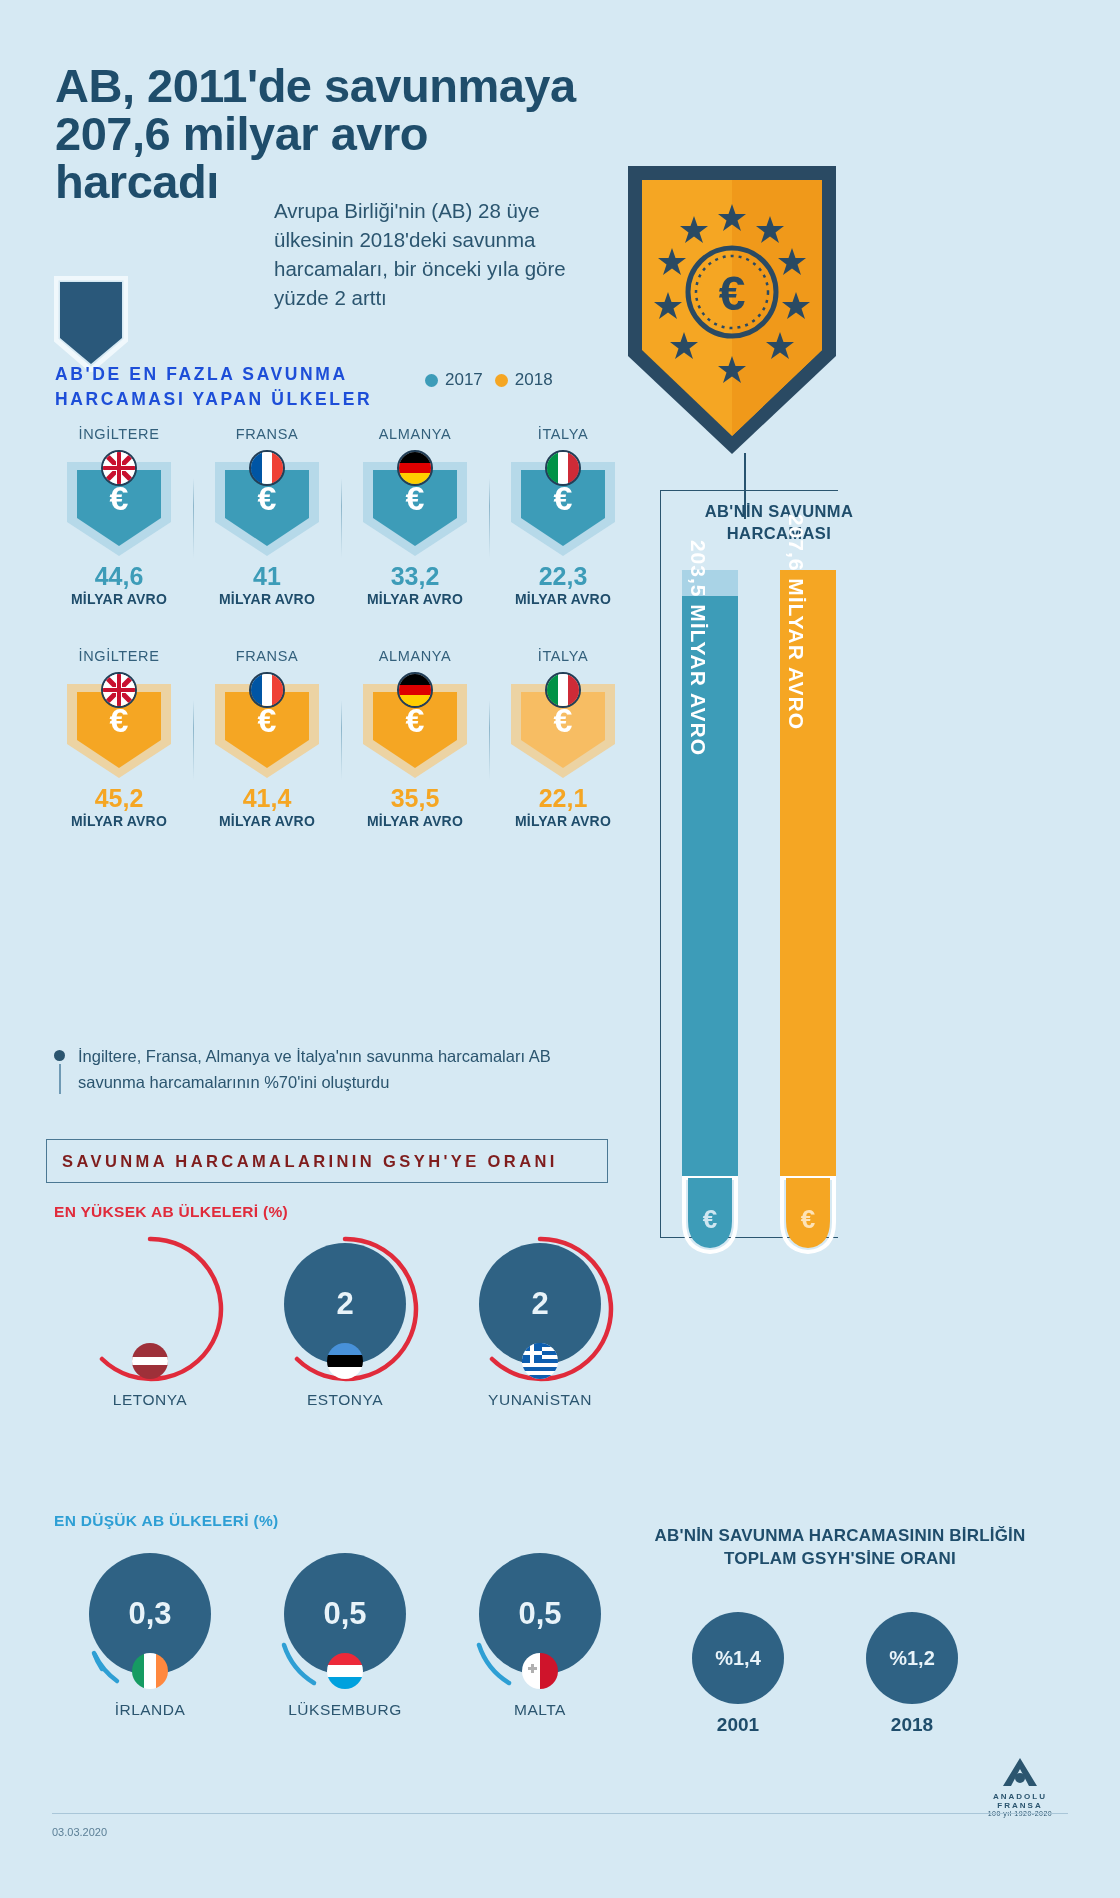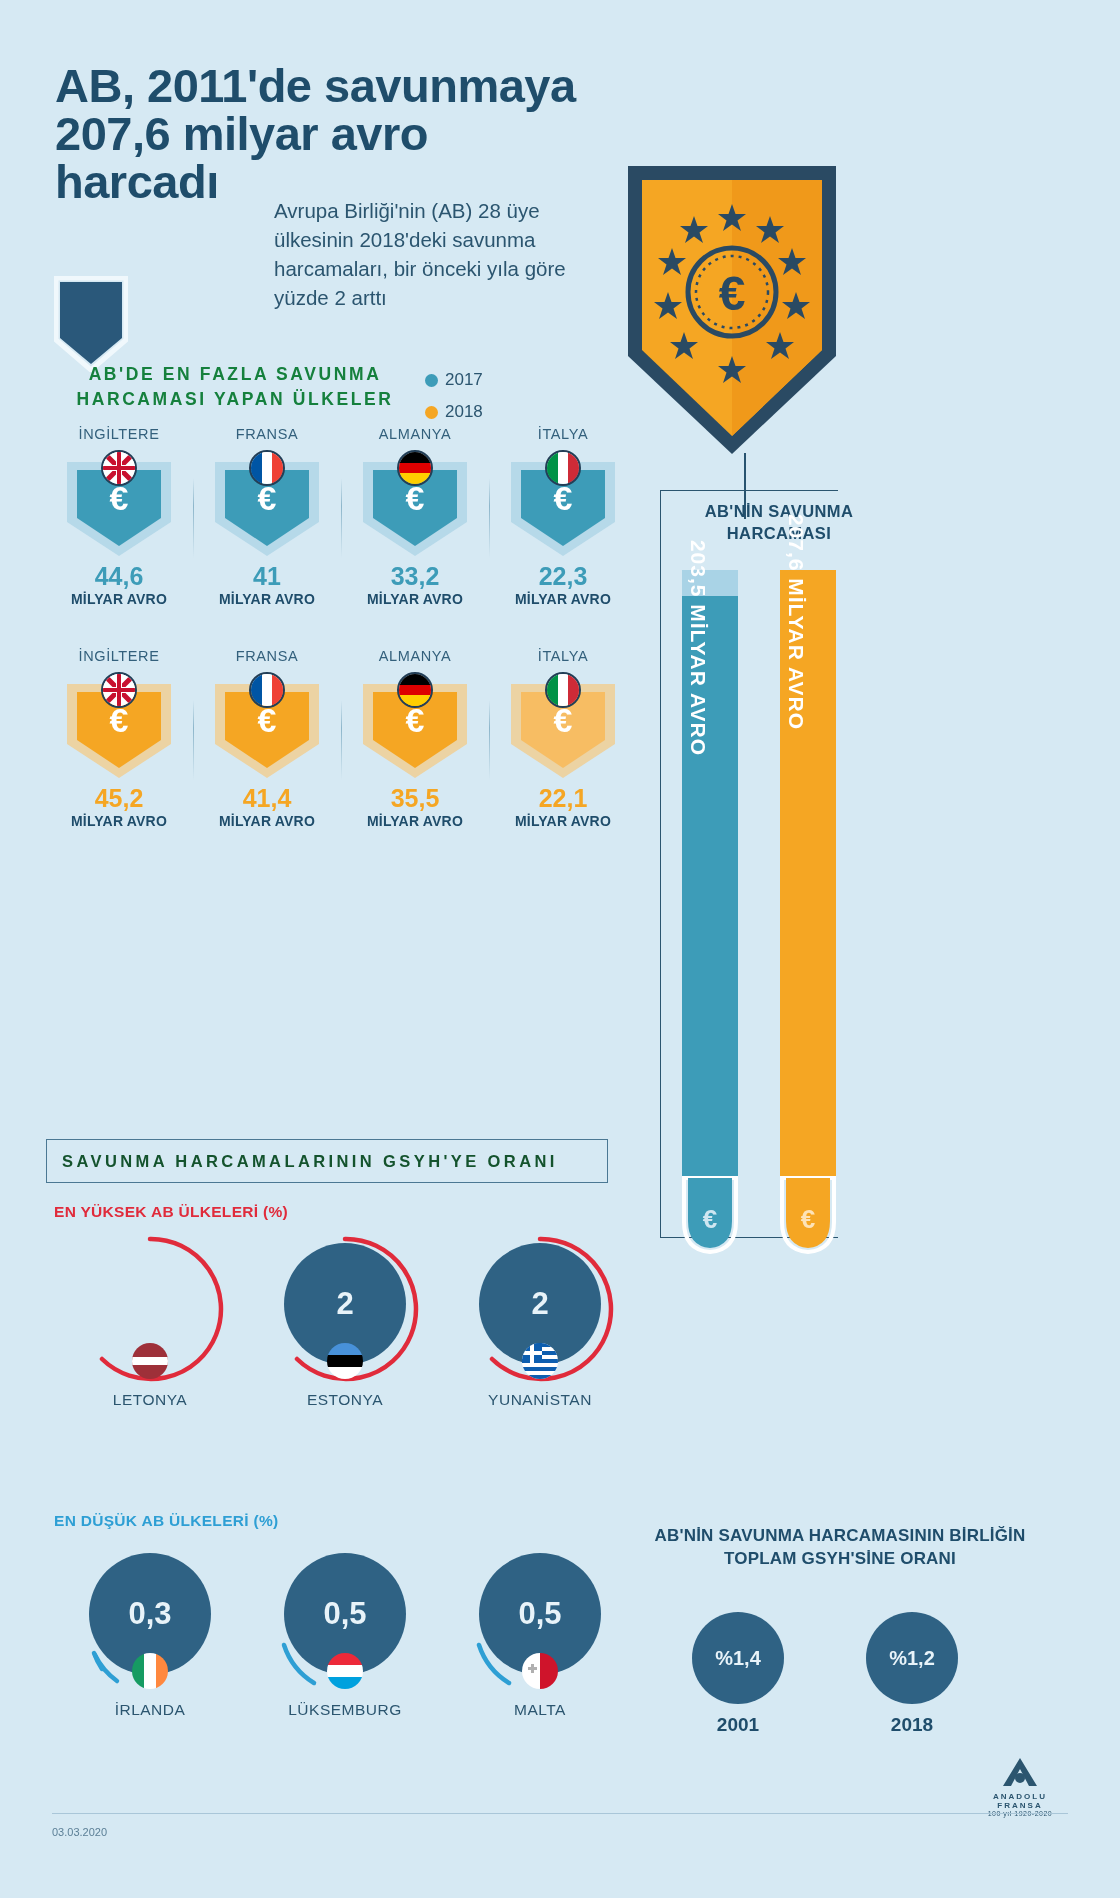--- a/index.html
+++ b/index.html
@@ -46,27 +46,26 @@
     position: absolute; left: 744px; top: 453px;
     width: 2px; height: 66px; background: #28536f;
   }
 
   
   .sec-head {
     position: absolute; left: 55px; top: 362px;
     width: 360px;
     font-size: 17.5px; line-height: 1.42;
     font-weight: 700; letter-spacing: 2.6px;
-    color: #15803d;
-    text-align: center;
+    color: #1d4ed8;
   }
   .legend {
     position: absolute; left: 425px; top: 370px;
     display: flex; align-items: center; gap: 12px;
-    font-size: 17px; color: #2b556f; flex-direction: column;
+    font-size: 17px; color: #2b556f;
   }
   .legend .item { display: flex; align-items: center; gap: 7px; }
   .legend .dot { width: 13px; height: 13px; border-radius: 50%; display:block;}
   .dot-2017 { background: #3d9cb8; }
   .dot-2018 { background: #f5a623; }
 
   
   .srow { position: absolute; left: 45px; width: 590px; }
   .srow.r2017 { top: 426px; }
   .srow.r2018 { top: 648px; }
@@ -119,21 +118,21 @@
     position: absolute; left: 5px; top: 20px;
     width: 1.5px; height: 30px; background: #6f9ab4;
   }
 
   
   .boxhead {
     position: absolute; left: 46px; top: 1139px;
     width: 562px; height: 44px;
     border: 1.5px solid #4b7893;
     display: flex; align-items: center; padding-left: 15px;
-    font-size: 16.5px; font-weight: 700; letter-spacing: 3.4px; color: #14532d;
+    font-size: 16.5px; font-weight: 700; letter-spacing: 3.4px; color: #7f1d1d;
   }
 
   .sublabel { position: absolute; font-size: 15.5px; font-weight: 900; letter-spacing: .3px;}
   .sublabel.red { left: 54px; top: 1203px; color: #e02b3b; }
   .sublabel.cyan { left: 54px; top: 1512px; color: #2e9fd4; text-align: center; }
 
   
   .circ-row { position: absolute; left: 40px; width: 600px; }
   .circ-row.high { top: 1235px; }
   .circ-row.low { top: 1545px; }
@@ -458,20 +457,25 @@
           <path d="M8 14 H112 V74 L60 108 L8 74 Z" fill="#ecd3a3"></path>
           <path d="M18 22 H102 V70 L60 98 L18 70 Z" fill="#f7bd63"></path>
           <text x="60" y="62" text-anchor="middle" font-family="Liberation Sans, sans-serif" font-size="34" font-weight="bold" fill="#ffffff">€</text>
         </svg>
       </div>
       <div class="val orange">22,1</div>
       <div class="unit">MİLYAR AVRO</div>
     </div>
   </div>
 
+  <div class="note">
+    <span class="bullet"></span>
+    <span class="stem"></span>
+    <span>İngiltere, Fransa, Almanya ve İtalya'nın savunma harcamaları AB savunma harcamalarının %70'ini oluşturdu</span>
+  </div>
 
   <div class="boxhead">
     <span>SAVUNMA HARCAMALARININ GSYH'YE ORANI</span>
   </div>
 
   <div class="sublabel red">EN YÜKSEK AB ÜLKELERİ (%)</div>
 
   <div class="circ-row high">
     <div class="circ" style="left:10px">
       <div class="cwrap">

